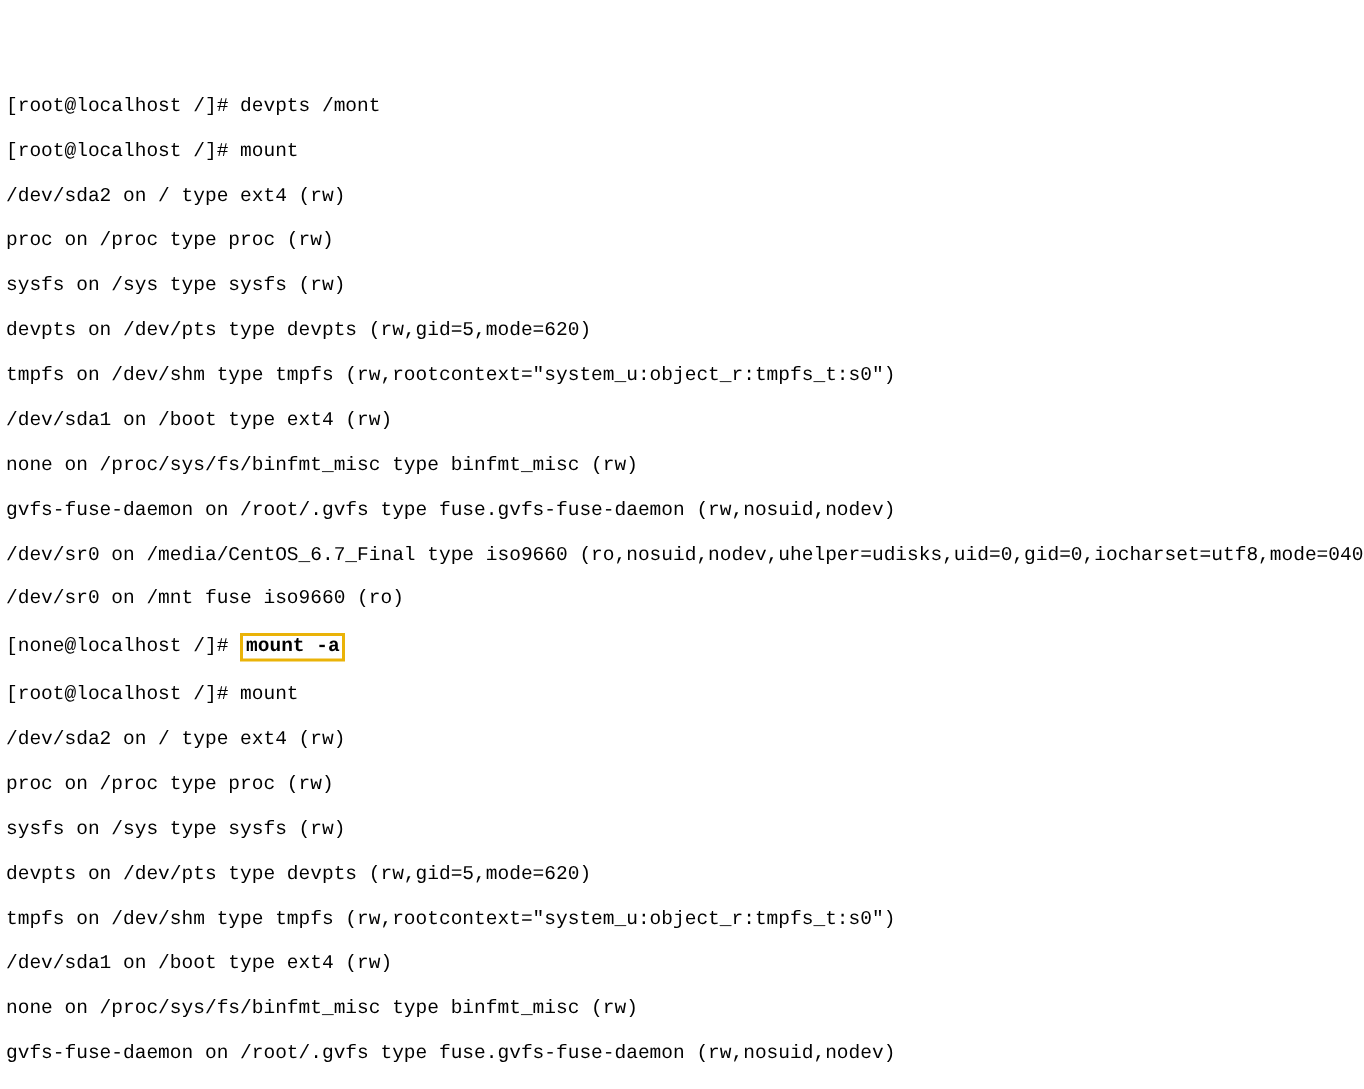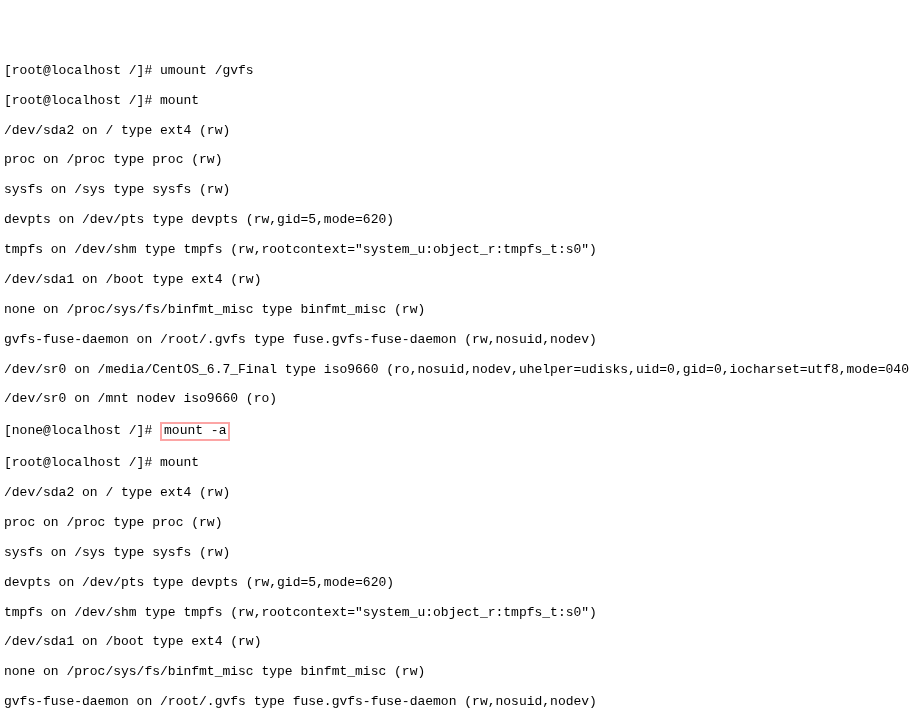--- a/index.html
+++ b/index.html
@@ -9,42 +9,43 @@
       color: #000000;
       margin: 0;
       padding: 4px;
       line-height: 1.15;
       white-space: pre;
     }
     .line {
       display: block;
     }
     .hl-red {
-      border: 2px solid #fca5a5;
+      border: 2px solid #eab308;
       display: inline-block;
       padding: 0 2px;
+      font-weight: bold;
     }
   </style>
 </head>
 <body>
 
 
 
-<span class="line">[root@localhost /]# umount /gvfs</span>
+<span class="line">[root@localhost /]# devpts /mont</span>
 <span class="line">[root@localhost /]# mount</span>
 <span class="line">/dev/sda2 on / type ext4 (rw)</span>
 <span class="line">proc on /proc type proc (rw)</span>
 <span class="line">sysfs on /sys type sysfs (rw)</span>
 <span class="line">devpts on /dev/pts type devpts (rw,gid=5,mode=620)</span>
 <span class="line">tmpfs on /dev/shm type tmpfs (rw,rootcontext="system_u:object_r:tmpfs_t:s0")</span>
 <span class="line">/dev/sda1 on /boot type ext4 (rw)</span>
 <span class="line">none on /proc/sys/fs/binfmt_misc type binfmt_misc (rw)</span>
 <span class="line">gvfs-fuse-daemon on /root/.gvfs type fuse.gvfs-fuse-daemon (rw,nosuid,nodev)</span>
 <span class="line">/dev/sr0 on /media/CentOS_6.7_Final type iso9660 (ro,nosuid,nodev,uhelper=udisks,uid=0,gid=0,iocharset=utf8,mode=0400,dmode=0500)</span>
-<span class="line">/dev/sr0 on /mnt nodev iso9660 (ro)</span>
+<span class="line">/dev/sr0 on /mnt fuse iso9660 (ro)</span>
 <span class="line"><span>[none@localhost /]# </span><span class="hl-red">mount -a</span></span>
 <span class="line">[root@localhost /]# mount</span>
 <span class="line">/dev/sda2 on / type ext4 (rw)</span>
 <span class="line">proc on /proc type proc (rw)</span>
 <span class="line">sysfs on /sys type sysfs (rw)</span>
 <span class="line">devpts on /dev/pts type devpts (rw,gid=5,mode=620)</span>
 <span class="line">tmpfs on /dev/shm type tmpfs (rw,rootcontext="system_u:object_r:tmpfs_t:s0")</span>
 <span class="line">/dev/sda1 on /boot type ext4 (rw)</span>
 <span class="line">none on /proc/sys/fs/binfmt_misc type binfmt_misc (rw)</span>
 <span class="line">gvfs-fuse-daemon on /root/.gvfs type fuse.gvfs-fuse-daemon (rw,nosuid,nodev)</span>

